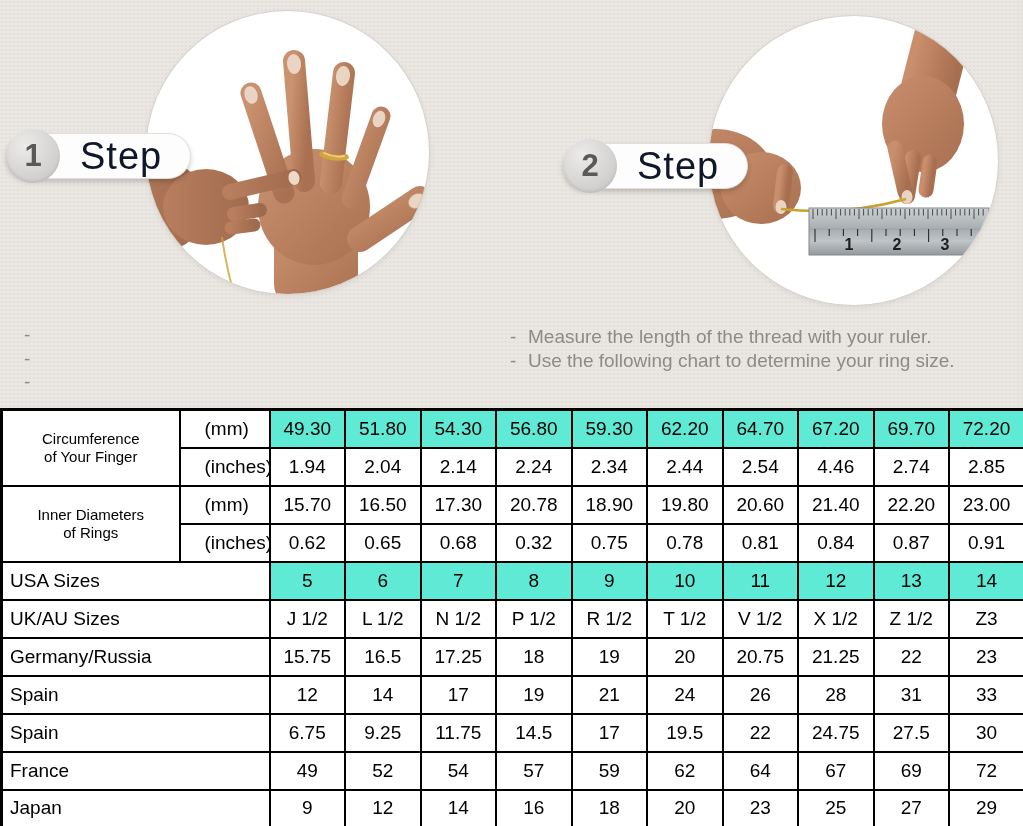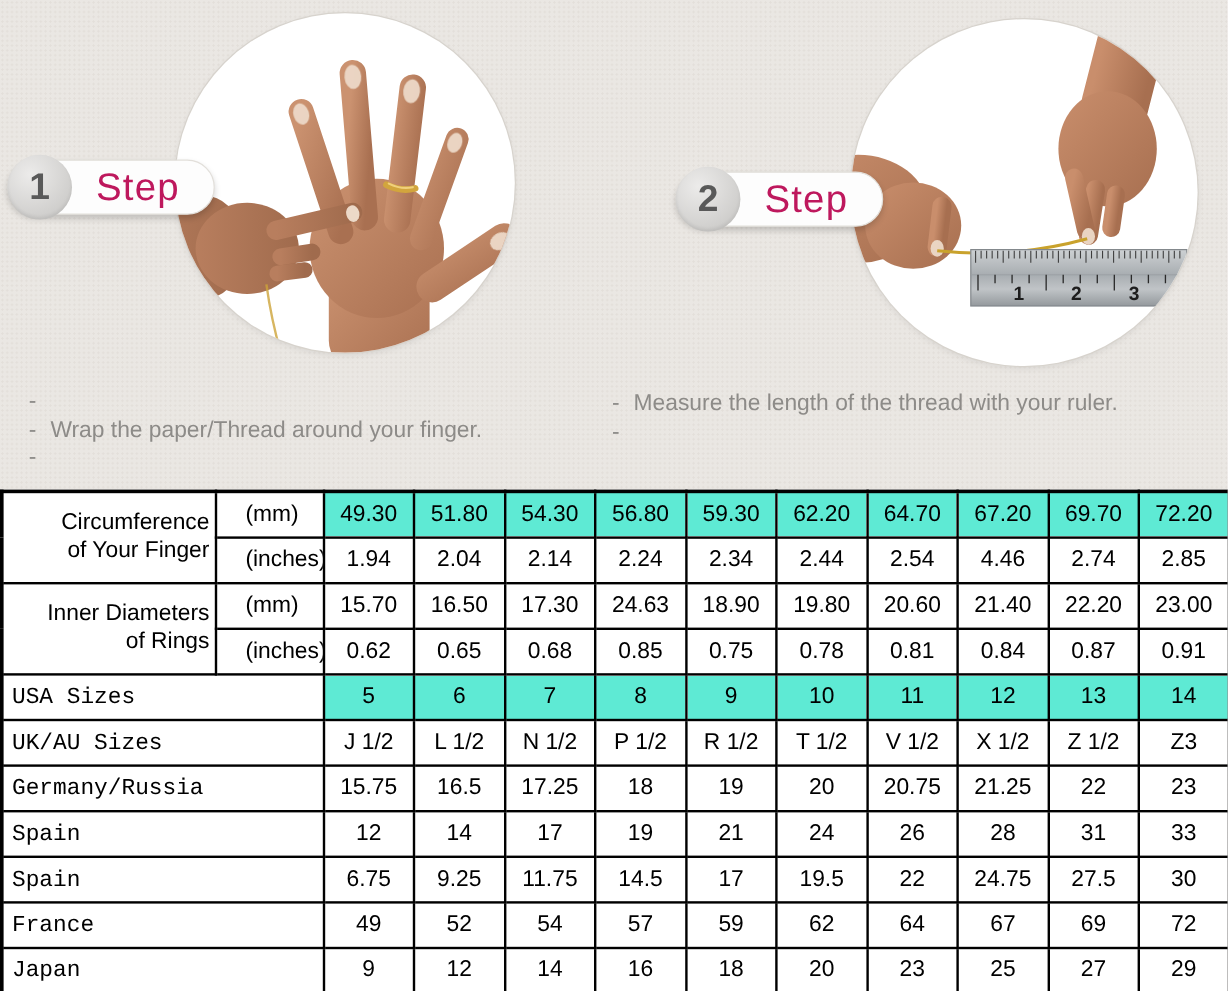--- a/index.html
+++ b/index.html
@@ -22,40 +22,40 @@
   .step-badge { position:absolute; z-index:5; display:flex; align-items:center;
     height:46px; background:#fdfdfd; border:1px solid #e2dfda; border-radius:26px;
     box-shadow:0 3px 5px rgba(0,0,0,0.18); padding-right:28px; }
   .badge-1 { left:6px;  top:133px; }
   .badge-2 { left:563px; top:143px; }
   .step-num { width:54px; height:54px; flex:0 0 54px; border-radius:50%;
     background:radial-gradient(circle at 35% 30%, #ecebea, #cecdcb 75%);
     color:#595959; font-size:31px; font-weight:bold;
     display:flex; align-items:center; justify-content:center;
     margin-left:-1px; box-shadow:inset 0 -2px 3px rgba(0,0,0,0.08); }
-  .step-word { font-size:32px; color:#be185d; margin-left:20px; letter-spacing:1px; }
+  .step-word { font-size:38px; color:#0f172a; margin-left:20px; letter-spacing:1px; }
 
   
   .instructions { position:absolute; list-style:none; }
   .instr-left  { left:20px;  top:323px; width:470px; }
   .instr-right { left:506px; top:325px; width:512px; }
   .instructions li { display:flex; color:#8d8b88; font-size:19px; line-height:23.5px; }
   .instructions .dash { width:22px; flex:0 0 22px; text-align:left; padding-left:4px; }
 
   
   .size-table { position:absolute; left:0; top:408px; width:1023px; height:418px;
     border-collapse:collapse; table-layout:fixed; background:#fff;
     border:3px solid #000; font-size:19px; color:#000; }
   .size-table td { border:2px solid #000; height:38px; padding:0 4px;
     white-space:nowrap; overflow:hidden; }
   .size-table td.val { text-align:center; padding:0; }
   .size-table td.shaded { background:#5eead4; }
-  .size-table td.group-label { text-align:right; line-height:1.2; font-size:19px; }
+  .size-table td.group-label { text-align:center; line-height:1.2; font-size:15px; }
   .size-table td.sub-label { text-align:left; padding-left:24px; }
-  .size-table td.row-label { text-align:left; padding-left:7px;font-family:Liberation Mono, monospace; }
+  .size-table td.row-label { text-align:left; padding-left:7px; }
 </style>
 </head>
 <body>
 
 <div class="screen">
 
   <div class="photo-circle circle-left">
     <svg viewBox="0 0 283 283">
       <defs>
         <linearGradient id="skinA" x1="0" y1="0" x2="1" y2="1">
@@ -206,33 +206,33 @@
     <span class="step-num">2</span>
     <span class="step-word">Step</span>
   </div>
 
   <ul class="instructions instr-left" id="instr-0">
       <li>
         <span class="dash">-</span>
       </li>
       <li>
         <span class="dash">-</span>
-        <span>Wrap the paper/Thread around your finger.</span>
       </li>
       <li>
         <span class="dash">-</span>
       </li>
     </ul>
   <ul class="instructions instr-right" id="instr-1">
       <li>
         <span class="dash">-</span>
         <span>Measure the length of the thread with your ruler.</span>
       </li>
       <li>
         <span class="dash">-</span>
+        <span>Use the following chart to determine your ring size.</span>
       </li>
     </ul>
 
   <table class="size-table">
     <colgroup>
       <col style="width:178px">
         <col style="width:90px">
       <col style="width:75.5px">
         <col style="width:75.5px">
         <col style="width:75.5px">
@@ -277,34 +277,34 @@
         </tr>
         <tr>
           <td class="group-label" rowspan="2">
             <div>Inner Diameters</div>
             <div>of Rings</div>
           </td>
           <td class="sub-label">(mm)</td>
           <td class="val">15.70</td>
           <td class="val">16.50</td>
           <td class="val">17.30</td>
-          <td class="val">24.63</td>
+          <td class="val">20.78</td>
           <td class="val">18.90</td>
           <td class="val">19.80</td>
           <td class="val">20.60</td>
           <td class="val">21.40</td>
           <td class="val">22.20</td>
           <td class="val">23.00</td>
         </tr>
         <tr>
           <td class="sub-label">(inches)</td>
           <td class="val">0.62</td>
           <td class="val">0.65</td>
           <td class="val">0.68</td>
-          <td class="val">0.85</td>
+          <td class="val">0.32</td>
           <td class="val">0.75</td>
           <td class="val">0.78</td>
           <td class="val">0.81</td>
           <td class="val">0.84</td>
           <td class="val">0.87</td>
           <td class="val">0.91</td>
         </tr>
         <tr>
           <td class="row-label" colspan="2">USA Sizes</td>
           <td class="val shaded">5</td>

